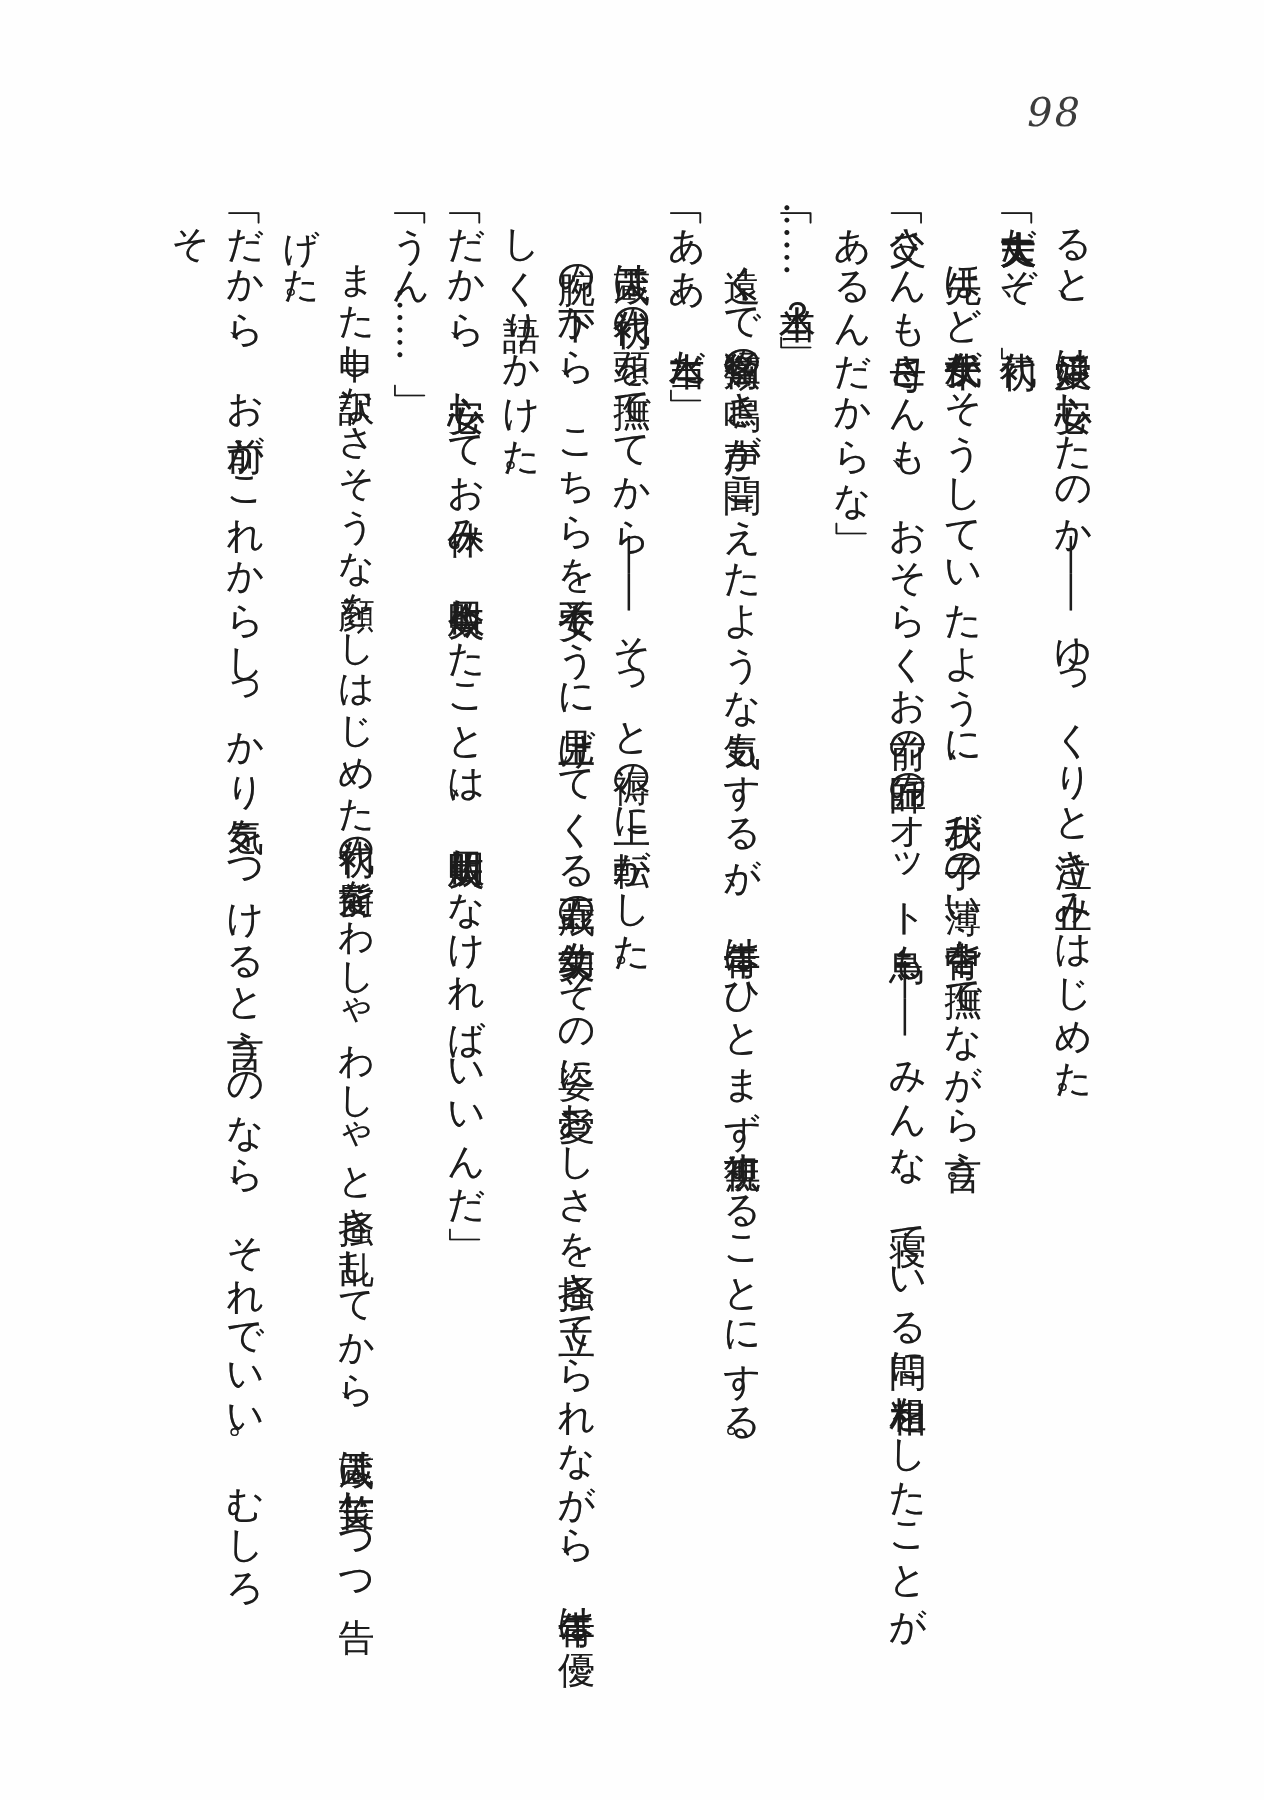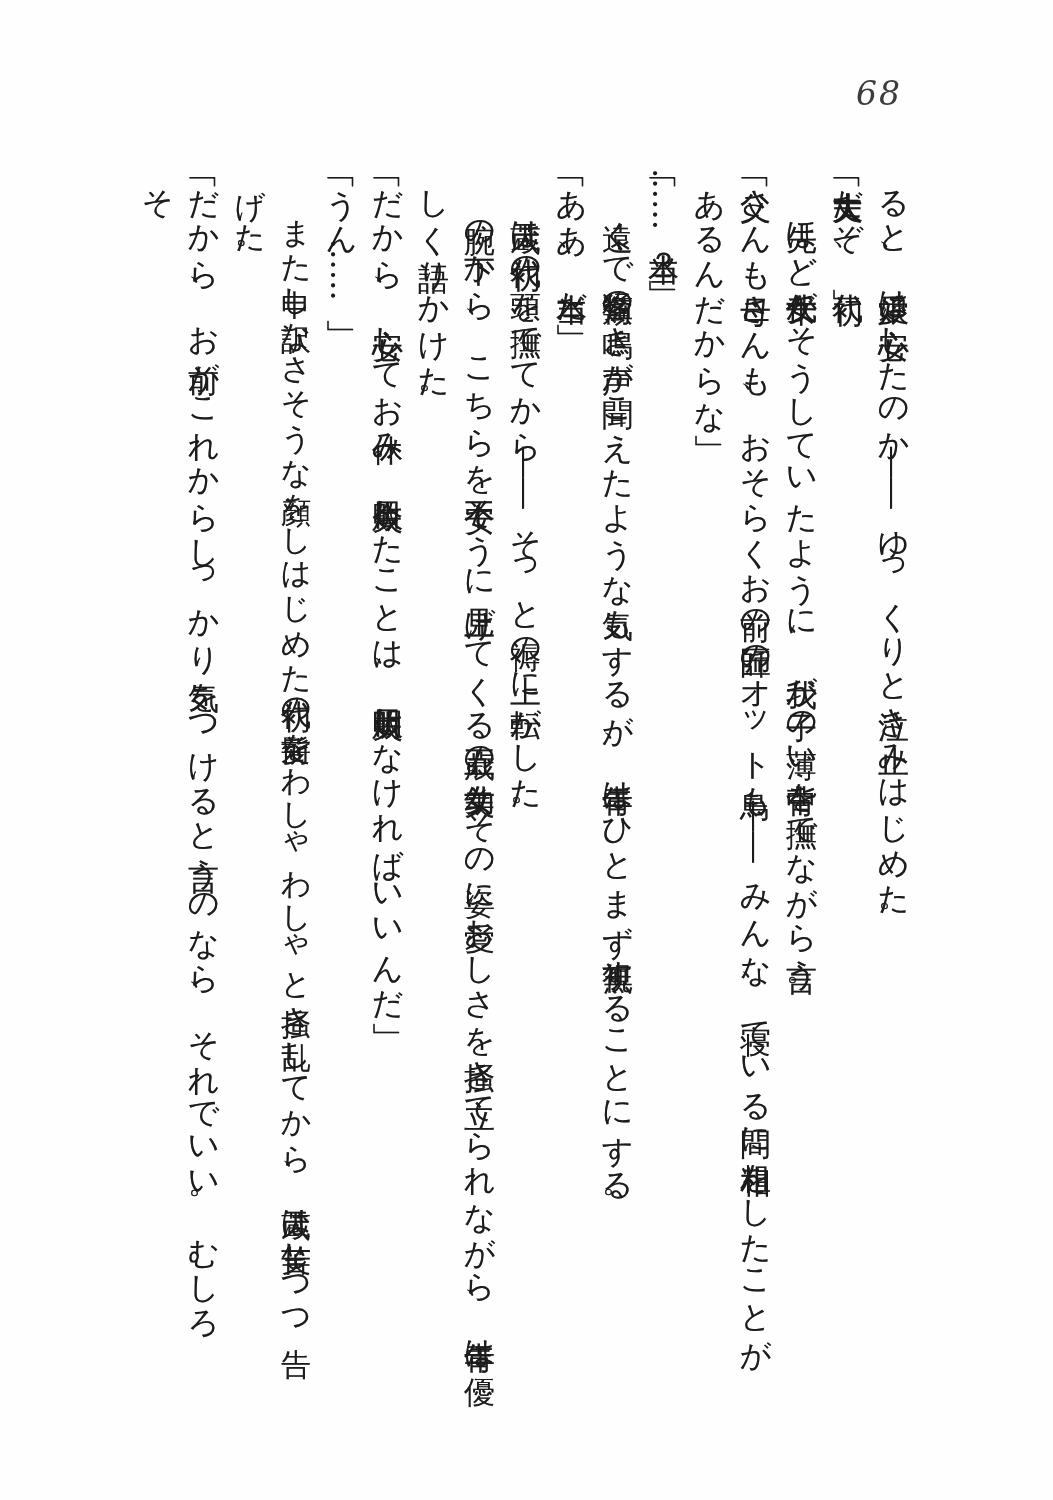--- a/index.html
+++ b/index.html
@@ -49,21 +49,21 @@
   
   .text-block p.fit-39 {
     font-size: 30px;
   }
 </style>
 </head>
 <body>
 
 <div class="page">
 
-  <div class="page-number">68</div>
+  <div class="page-number">98</div>
 
   <div class="text-block">
     <p>ると、愛娘は安心したのか――ゆっくりと泣き止みはじめた。</p>
     <p>「大丈夫だぞ、初代」</p>
     <p>　先ほど千代女がそうしていたように、我が子の薄い背中を撫でながら言う。</p>
     <p>「父さんも母さんも、おそらくお前の師匠のオット鳥も――みんな、寝ている間に粗相をしたことがあるんだからな」</p>
     <p>「……本当？」</p>
     <p>　遠くで猛禽類の鳴き声が聞こえたような気もするが、青年はひとまず無視することにする。</p>
     <p>「ああ、本当だ」</p>
     <p>　天蔵は初代の頭を撫でてから――そっと褥の上に転がした。</p>

